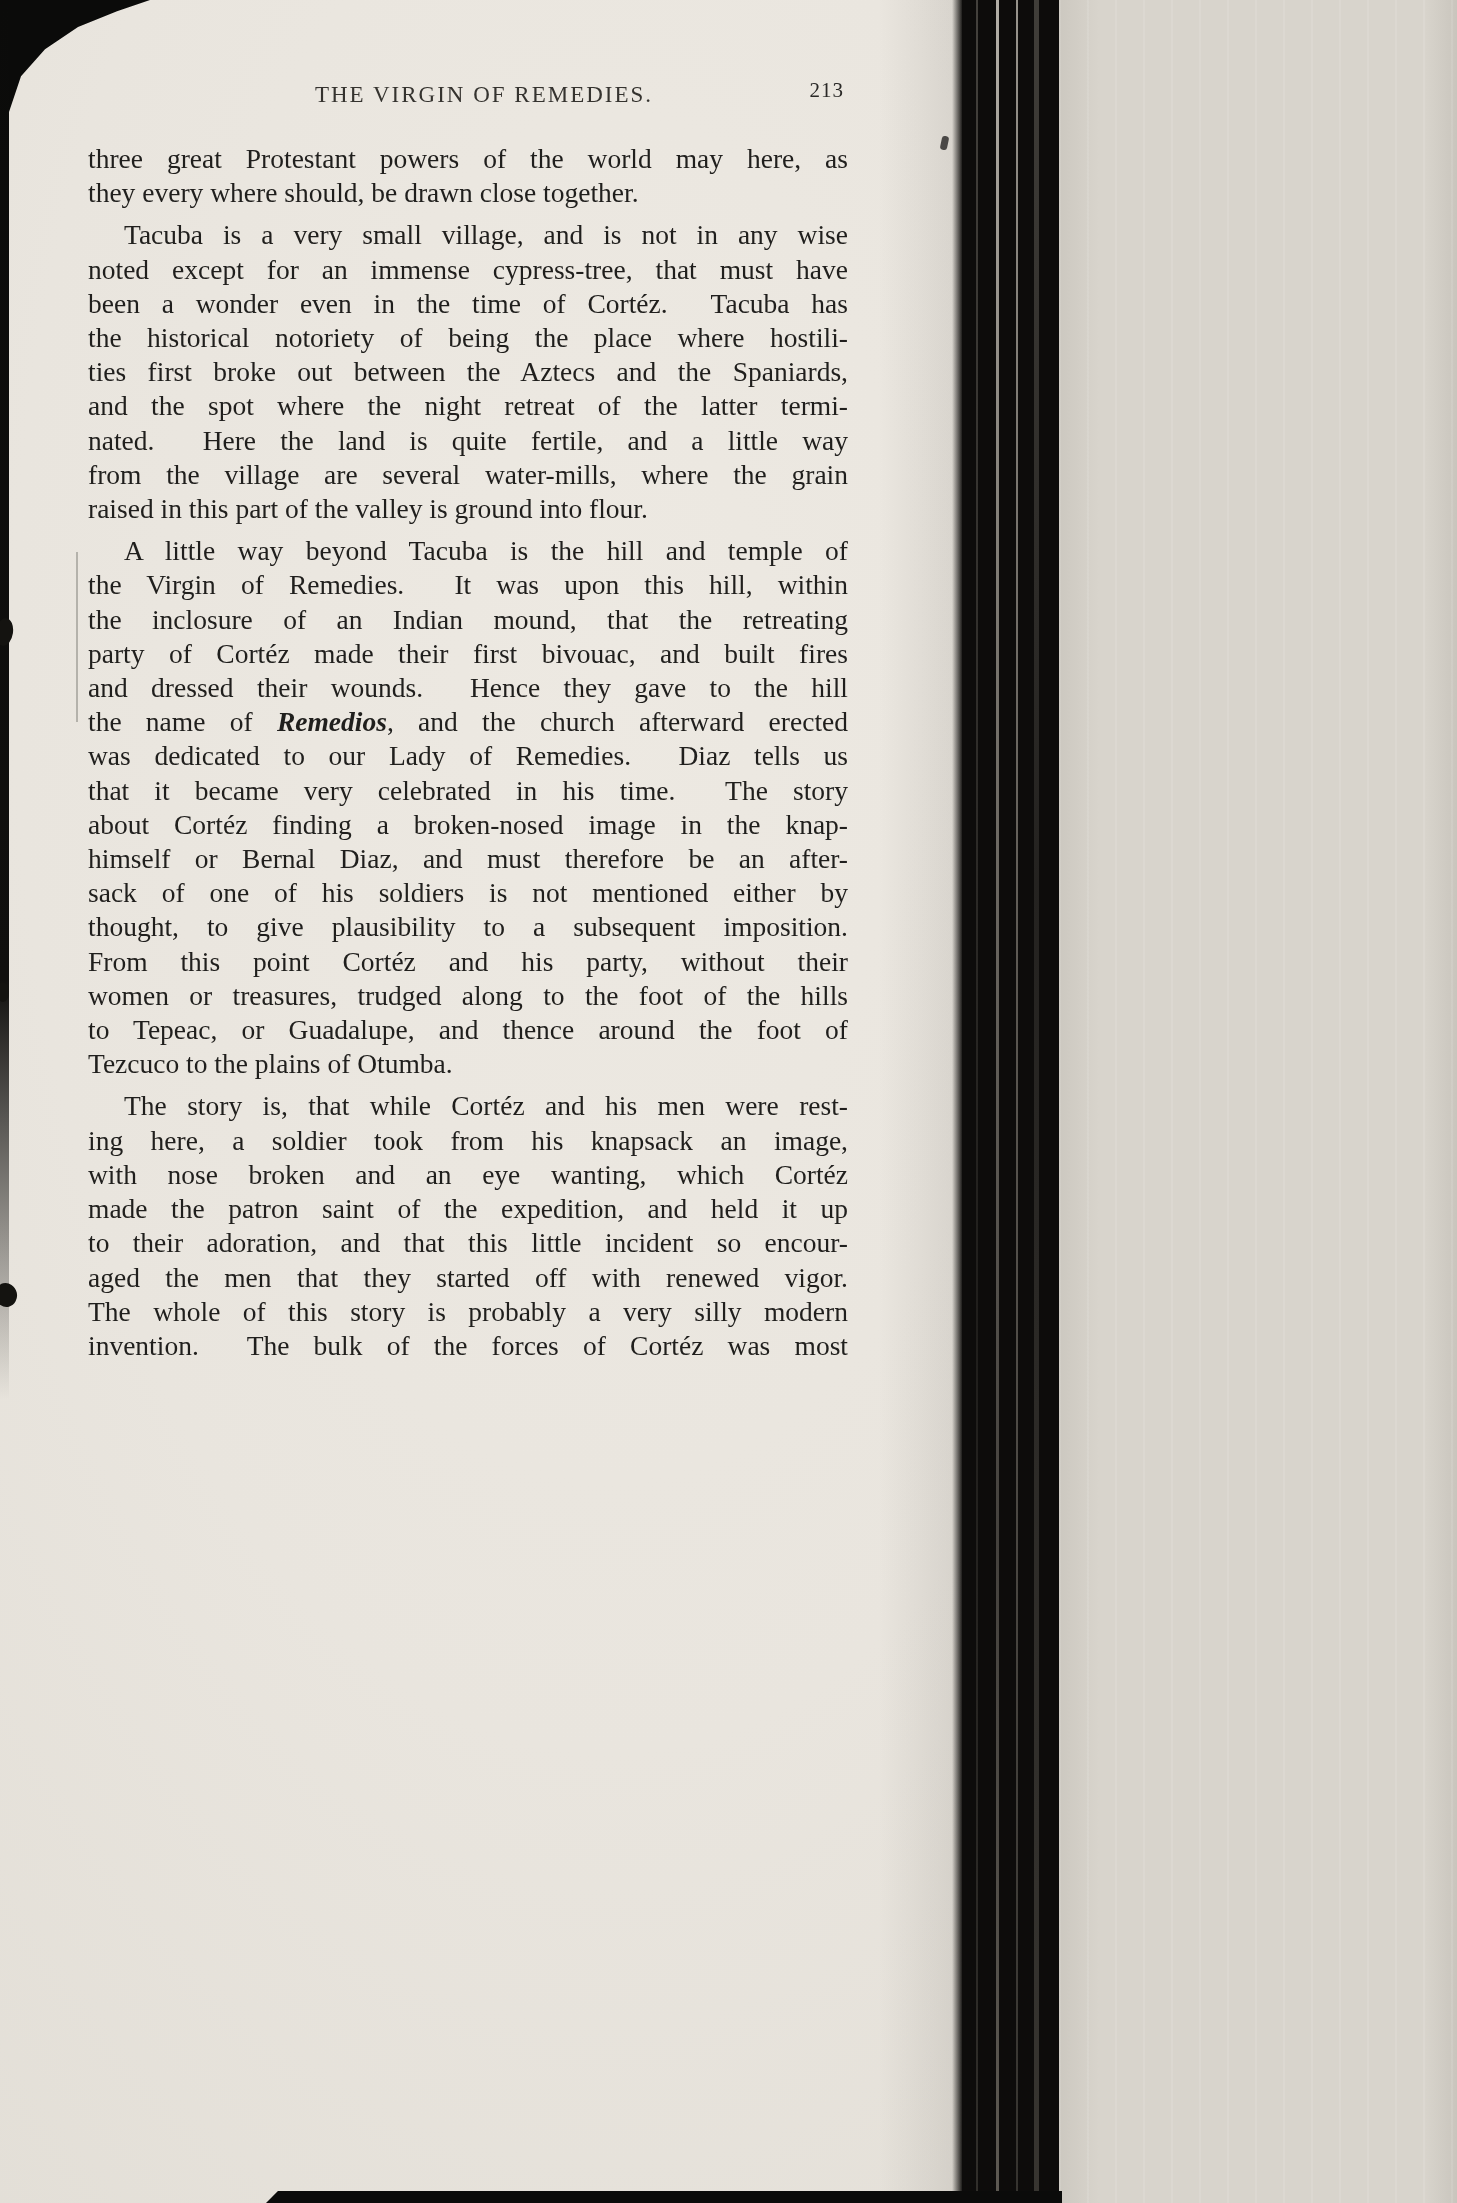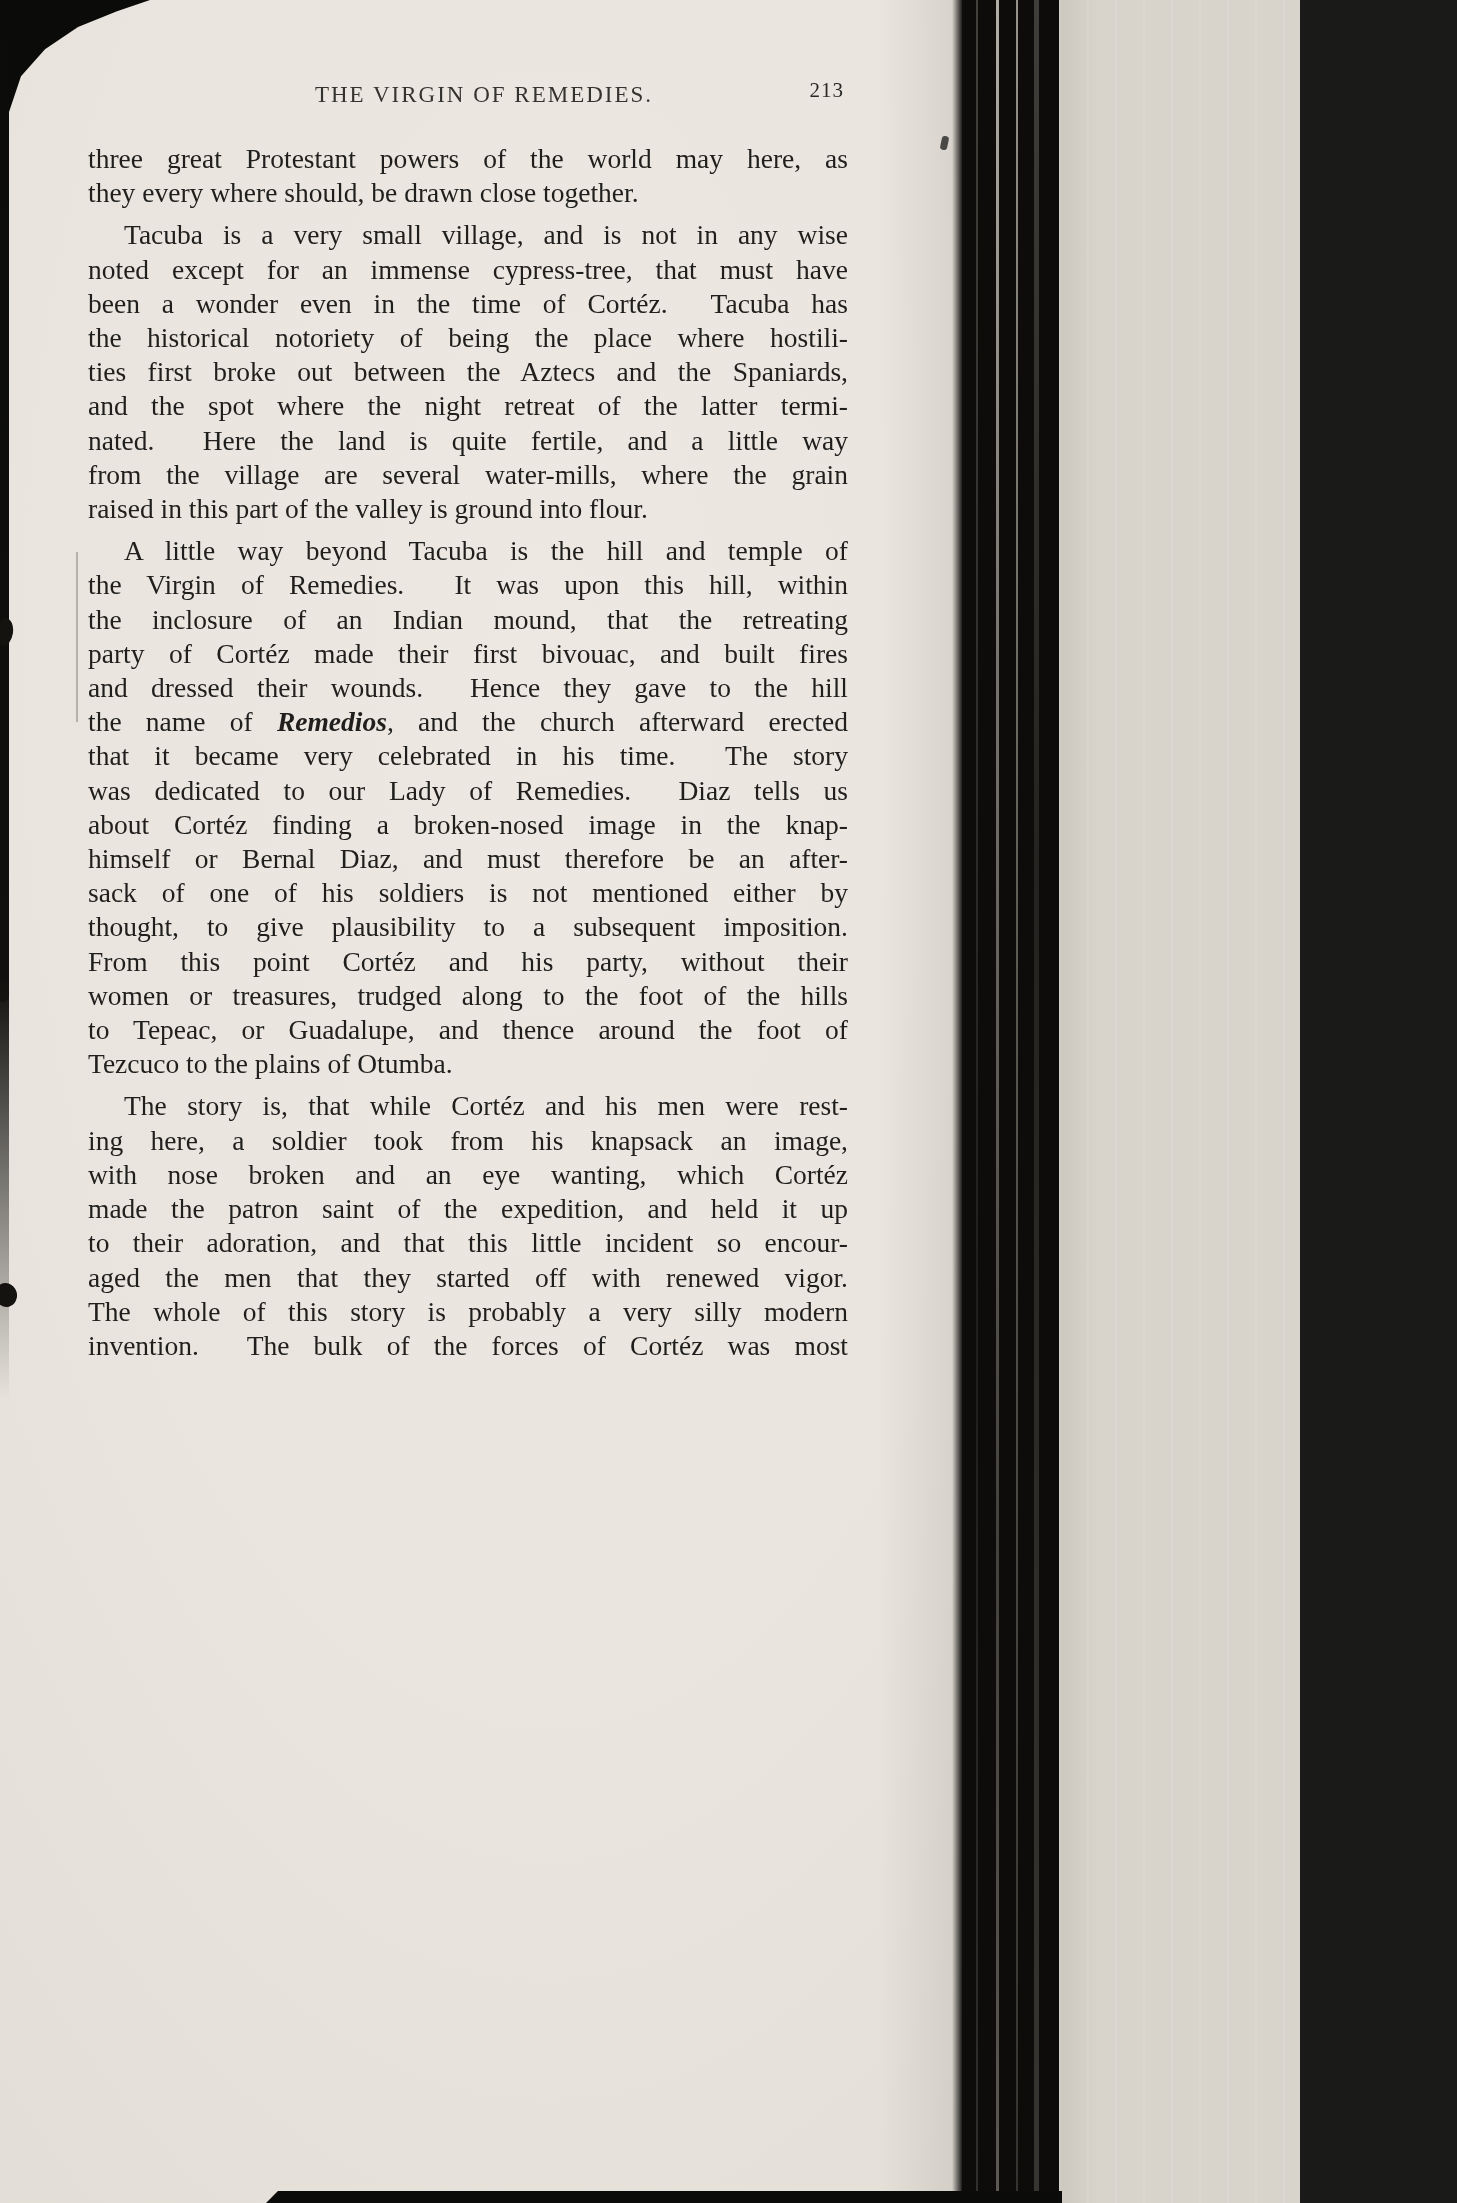--- a/index.html
+++ b/index.html
@@ -1,19 +1,19 @@
 <!DOCTYPE html>
 <html><head>
 <meta charset="utf-8">
 <style>
   * { box-sizing: border-box; }
   html, body { margin: 0; padding: 0; background: #1a1a18; }
   .canvas {
     position: relative;
-    width: 1300px;
+    width: 1457px;
     height: 2203px;
     overflow: hidden;
     background: radial-gradient(ellipse at 42% 30%, #ede9e2 0%, #e9e5de 50%, #e1ddd5 100%);
     font-family: "Liberation Serif", "DejaVu Serif", serif;
   }
 
   
   .header { position: absolute; left: 104px; top: 82px; width: 760px; height: 40px; z-index: 3; }
   .header-title {
     text-align: center;
@@ -142,22 +142,22 @@
         <div class="line"><span>from the village are several water-mills, where the grain</span></div>
         <div class="line last"><span>raised in this part of the valley is ground into flour.</span></div>
       </div>
       <div class="paragraph">
         <div class="line indent"><span>A little way beyond Tacuba is the hill and temple of</span></div>
         <div class="line"><span>the Virgin of Remedies.&nbsp; It was upon this hill, within</span></div>
         <div class="line"><span>the inclosure of an Indian mound, that the retreating</span></div>
         <div class="line"><span>party of Cortéz made their first bivouac, and built fires</span></div>
         <div class="line"><span>and dressed their wounds.&nbsp; Hence they gave to the hill</span></div>
         <div class="line"><span>the name of </span><span class="italic">Remedios</span><span>, and the church afterward erected</span></div>
+        <div class="line"><span>was dedicated to our Lady of Remedies.&nbsp; Diaz tells us</span></div>
         <div class="line"><span>that it became very celebrated in his time.&nbsp; The story</span></div>
-        <div class="line"><span>was dedicated to our Lady of Remedies.&nbsp; Diaz tells us</span></div>
         <div class="line"><span>about Cortéz finding a broken-nosed image in the knap-</span></div>
         <div class="line"><span>himself or Bernal Diaz, and must therefore be an after-</span></div>
         <div class="line"><span>sack of one of his soldiers is not mentioned either by</span></div>
         <div class="line"><span>thought, to give plausibility to a subsequent imposition.</span></div>
         <div class="line"><span>From this point Cortéz and his party, without their</span></div>
         <div class="line"><span>women or treasures, trudged along to the foot of the hills</span></div>
         <div class="line"><span>to Tepeac, or Guadalupe, and thence around the foot of</span></div>
         <div class="line last"><span>Tezcuco to the plains of Otumba.</span></div>
       </div>
       <div class="paragraph">

